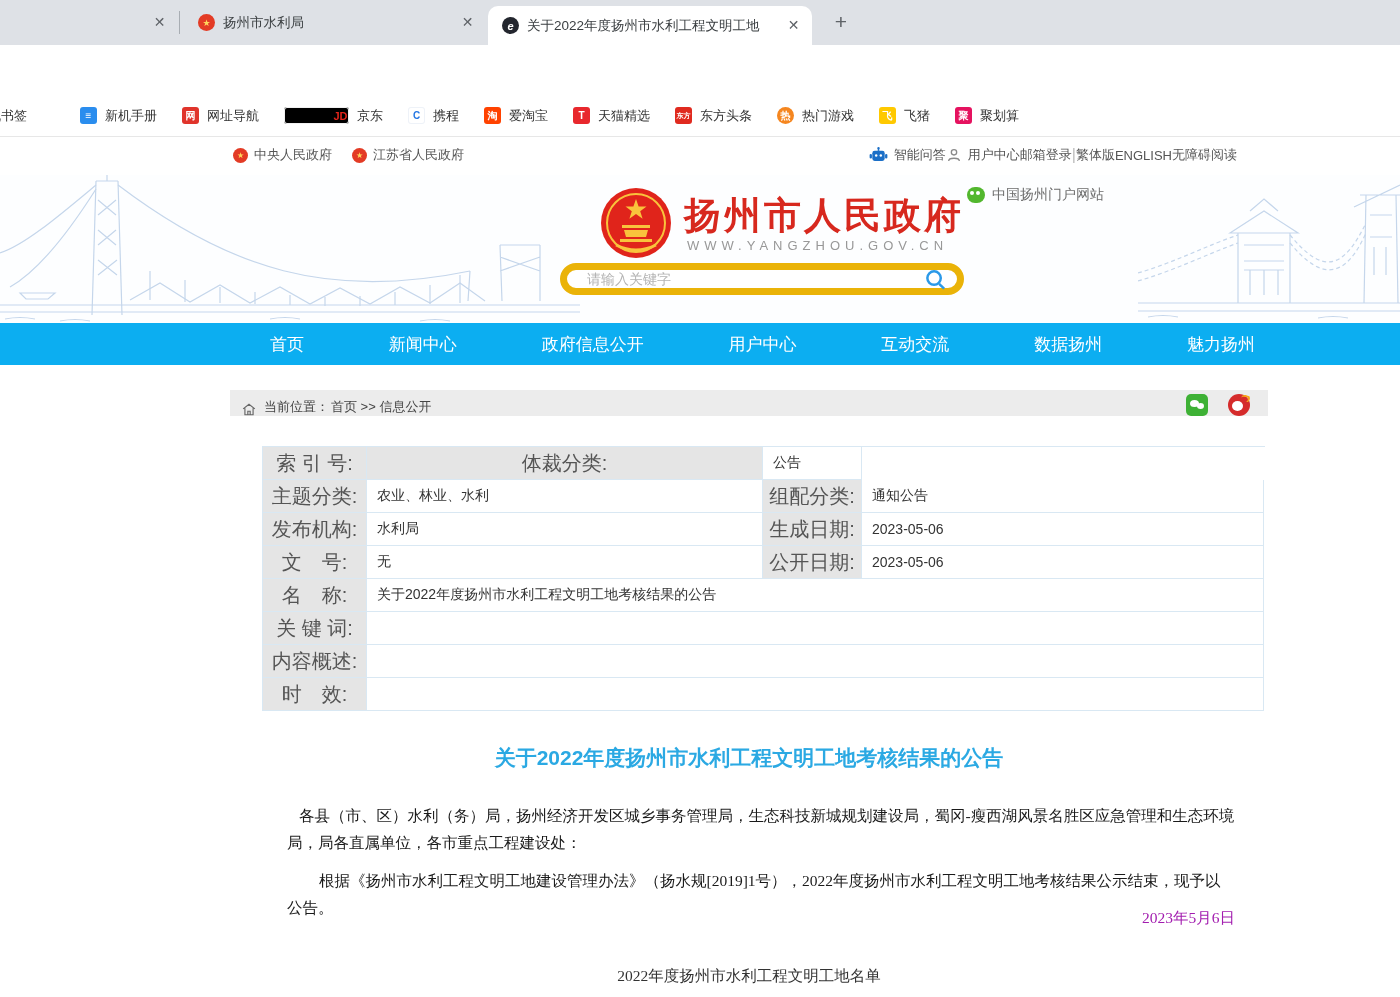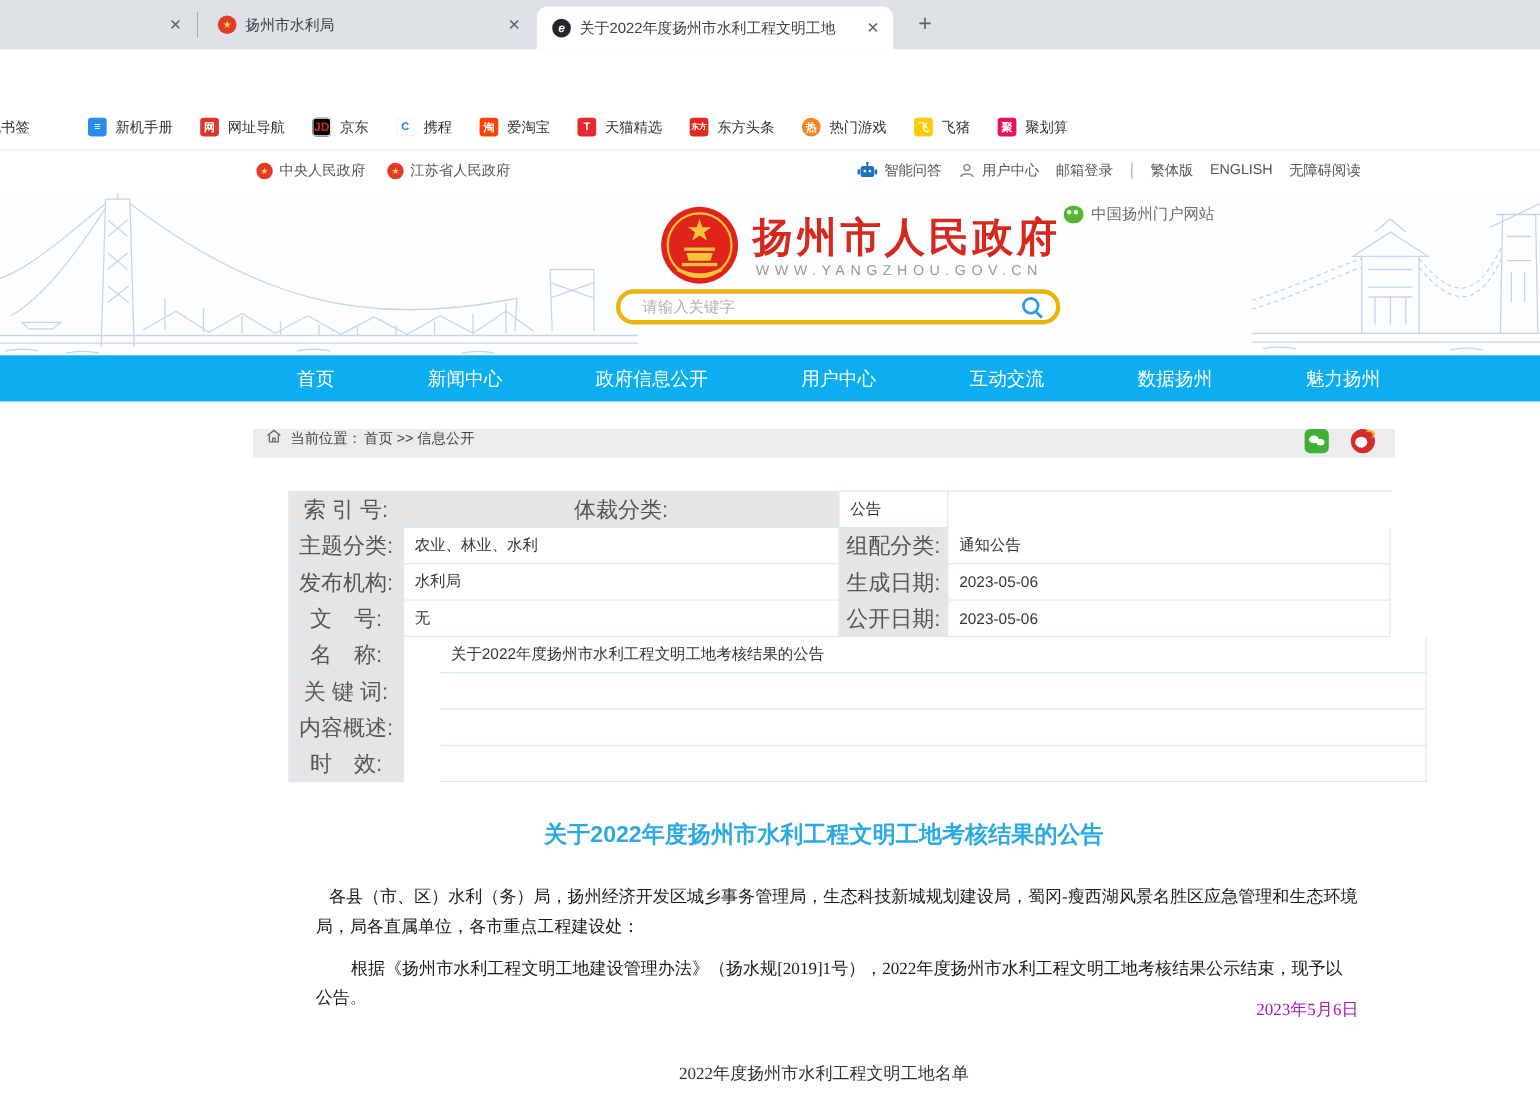--- a/index.html
+++ b/index.html
@@ -22,64 +22,64 @@
   .sec-label{font-size:14px;color:#5f6368;margin:0 12px 0 7px;}
   .addr-div{width:1px;height:18px;background:#c6c9cd;margin-right:12px;}
   .url-text{font-size:15px;color:#202124;flex:1;white-space:nowrap;overflow:hidden;}
   
   .bkbar{left:0;top:95px;width:1400px;height:42px;background:#fff;border-bottom:1px solid #e7e7e7;display:flex;align-items:center;box-sizing:border-box;}
   .bm{display:flex;align-items:center;margin-right:25px;cursor:pointer;}
   .bm-label{font-size:13px;color:#333;white-space:nowrap;}
   .bm-icon{width:17px;height:17px;border-radius:3px;margin-right:8px;display:flex;align-items:center;justify-content:center;font-size:10px;font-weight:bold;color:#fff;flex:0 0 auto;overflow:hidden;}
   .bmi-manual{background:#2a8dee;}
   .bmi-nav{background:#e0342b;}
-  .bmi-jd{background:#000000;color:#e1251b;font-size:11px;font-weight:800;box-shadow:0 0 0 1px #f0f0f0 inset;}
+  .bmi-jd{background:#000000;color:#e1251b;font-size:11px;font-weight:800;box-shadow:0 0 0 1px #f0f0f0 inset;padding-left:48px;}
   .bmi-ctrip{background:#fff;color:#2577e3;font-weight:800;box-shadow:0 0 0 1px #eef2f8 inset;}
   .bmi-taobao{background:#ff4200;}
   .bmi-tmall{background:#e8282d;}
   .bmi-df{background:#e02a1f;font-size:7px;line-height:7px;}
   .bmi-game{background:#f5861f;border-radius:50%;}
   .bmi-pig{background:#ffc900;}
   .bmi-ju{background:#e5125f;}
   
   .utilbar{left:0;top:137px;width:1400px;height:38px;background:#fff;}
   .util-item{display:flex;align-items:center;gap:6px;font-size:13px;color:#555;cursor:pointer;white-space:nowrap;}
   .util-left{position:absolute;left:233px;top:9px;display:flex;gap:20px;}
-  .util-right{position:absolute;right:163px;top:9px;display:flex;gap:15px;align-items:flex-start;}
+  .util-right{position:absolute;right:163px;top:9px;display:flex;align-items:center;}
   .util-div{color:#bbb;}
   .tiny-emblem{width:15px;height:15px;border-radius:50%;background:#e33b25;display:inline-flex;align-items:center;justify-content:center;color:#ffd65c;font-size:8px;}
   
   .banner{left:0;top:175px;width:1400px;height:148px;background:#fdfeff;overflow:hidden;}
   .site-title{position:absolute;left:684px;top:16px;font-size:37px;font-weight:bold;color:#d7281e;letter-spacing:3px;white-space:nowrap;}
   .site-url{position:absolute;left:687px;top:63px;font-size:13px;color:#989898;letter-spacing:5px;white-space:nowrap;}
   .portal{position:absolute;left:967px;top:11px;display:flex;align-items:center;gap:7px;font-size:14px;color:#6d6d6d;white-space:nowrap;}
   .wechat-dot{width:18px;height:16px;border-radius:8px;background:#52b72e;position:relative;flex:0 0 auto;}
   .wechat-dot:before{content:"";position:absolute;left:3px;top:4px;width:4px;height:4px;border-radius:50%;background:#fff;}
   .wechat-dot:after{content:"";position:absolute;left:9px;top:4px;width:4px;height:4px;border-radius:50%;background:#fff;}
-  .searchbox{position:absolute;left:560px;top:88px;width:404px;height:32px;border:4px solid #eab308;border-radius:17px;background:#fff;display:flex;align-items:center;box-sizing:border-box;padding:0 10px 0 18px;}
+  .searchbox{position:absolute;left:560px;top:88px;width:404px;height:32px;border:7px solid #eab308;border-radius:17px;background:#fff;display:flex;align-items:center;box-sizing:border-box;padding:0 10px 0 18px;}
   .searchbox input{border:none;outline:none;flex:1;font-size:14px;color:#333;background:transparent;font-family:inherit;}
   .searchbox input::placeholder{color:#b3b3b3;}
   
   .nav{left:0;top:323px;width:1400px;height:42px;background:#0caef1;}
   .nav-inner{position:absolute;left:270px;right:145px;top:0;height:42px;display:flex;justify-content:space-between;align-items:center;}
   .nav-item{color:#fff;font-size:17px;cursor:pointer;white-space:nowrap;}
   
-  .crumbbar{left:230px;top:390px;width:1038px;height:26px;background:#ececec;display:flex;align-items:flex-start;padding:0 12px;box-sizing:border-box;}
+  .crumbbar{left:230px;top:390px;width:1038px;height:26px;background:#ececec;display:flex;align-items:flex-end;padding:0 12px;box-sizing:border-box;}
   .crumb-text{font-size:13px;color:#444;margin-left:8px;}
   .social{margin-left:auto;display:flex;gap:20px;align-items:center;padding-right:6px;}
   .ic-wechat{width:22px;height:22px;border-radius:5px;background:#3eb135;position:relative;}
   .ic-wechat:before{content:"";position:absolute;left:4px;top:6px;width:9px;height:7px;border-radius:50%;background:#fff;}
   .ic-wechat:after{content:"";position:absolute;left:11px;top:9px;width:7px;height:6px;border-radius:50%;background:#fff;}
   .ic-weibo{width:22px;height:22px;border-radius:50%;background:#d52b2b;position:relative;}
   .ic-weibo:before{content:"";position:absolute;left:4px;top:7px;width:11px;height:10px;border-radius:50%;background:#fff;}
   .ic-weibo:after{content:"";position:absolute;left:13px;top:1px;width:7px;height:5px;border-radius:50%;border-top:2px solid #f7a21b;border-right:2px solid #f7a21b;border-bottom:none;border-left:none;transform:rotate(10deg);}
   
   .itable{left:262px;top:446px;width:1003px;border-top:1px solid #d9e8f3;border-left:1px solid #d9e8f3;box-sizing:border-box;}
   .irow{display:grid;grid-template-columns:104px 396px 99px 402px;}
-  .irow-full{display:grid;grid-template-columns:104px 897px;gap:33px;}
+  .irow-full{display:grid;grid-template-columns:104px 897px;}
   .icell{border-right:1px solid #d9e8f3;border-bottom:1px solid #d9e8f3;height:32px;display:flex;align-items:center;box-sizing:content-box;overflow:hidden;white-space:nowrap;}
   .ilabel{background:#e5e5e5;justify-content:center;color:#555;font-size:20px;}
   .ival{padding-left:10px;color:#333;font-size:14px;}
   
   .art-title{left:230px;top:744px;width:1038px;text-align:center;font-size:21px;font-weight:bold;color:#2ba9e3;}
   .art-body{left:287px;top:802px;width:948px;font-family:"Liberation Serif","DejaVu Serif",serif;font-size:15.5px;line-height:27px;color:#1a1a1a;}
   .art-body p{margin:0;}
   .p1{text-indent:12px;}
   .p2{text-indent:32px;margin-top:11px !important;}
   .art-date{left:287px;top:908px;width:948px;text-align:right;font-family:"Liberation Serif","DejaVu Serif",serif;font-size:15.5px;color:#a21caf;}

